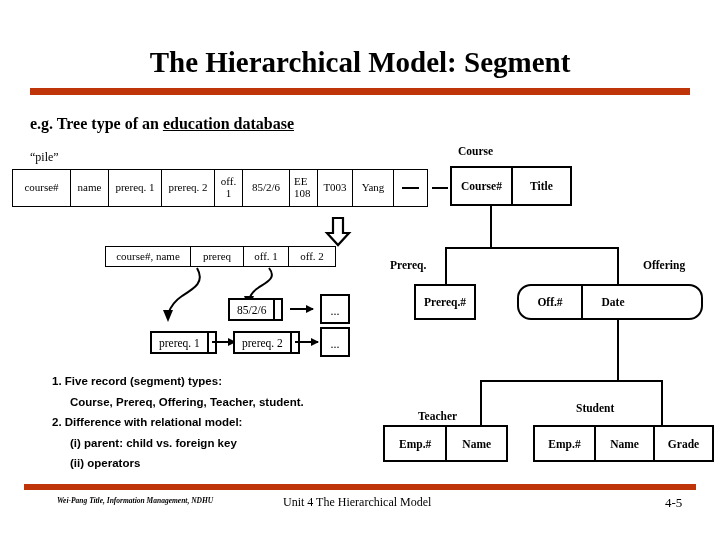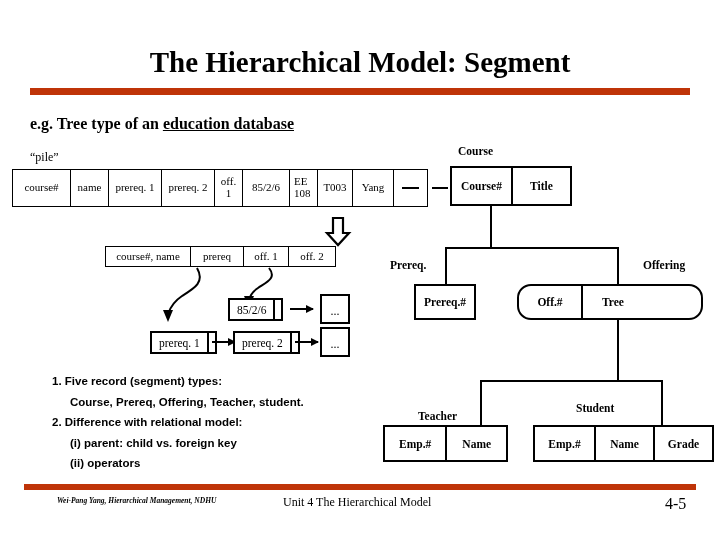--- a/index.html
+++ b/index.html
@@ -110,21 +110,21 @@
     position:absolute;left:57px;top:496px;
     font-family:"Liberation Serif", serif;font-style:italic;font-weight:bold;font-size:7.5px;color:#000;
     white-space:nowrap;
   }
   .foot-center{
     position:absolute;left:283px;top:495px;
     font-family:"Liberation Serif", serif;font-size:12px;color:#000;white-space:nowrap;
   }
   .foot-right{
     position:absolute;left:665px;top:495px;
-    font-family:"Liberation Serif", serif;font-size:16px;color:#000;white-space:nowrap;
+    font-family:"Liberation Serif", serif;font-size:13px;color:#000;white-space:nowrap;
   }
 
   svg.overlay{position:absolute;left:0;top:0;width:720px;height:540px;pointer-events:none;}
 </style>
 </head>
 <body>
 
 <div class="slide">
 
   <div class="title">The Hierarchical Model: Segment</div>
@@ -206,21 +206,21 @@
   <div class="line" style="left:617px;top:247px;width:2.4px;height:39px;"></div>
 
   <div class="lbl lbl-b" style="left:390px;top:259px;">Prereq.</div>
   <div class="hbox" style="left:414px;top:284px;width:62px;height:36px;">
     <div style="width:62px">Prereq.#</div>
   </div>
 
   <div class="lbl lbl-b" style="left:643px;top:259px;">Offering</div>
   <div class="hbox" style="left:517px;top:284px;width:186px;height:36px;border-radius:14px;">
     <div style="width:62px">Off.#</div>
-    <div style="width:62px">Tree</div>
+    <div style="width:62px">Date</div>
   </div>
 
   <div class="line" style="left:617px;top:320px;width:2.4px;height:62px;"></div>
   <div class="line" style="left:480px;top:380px;width:183px;height:2.4px;"></div>
   <div class="line" style="left:480px;top:380px;width:2.4px;height:45px;"></div>
   <div class="line" style="left:661px;top:380px;width:2.4px;height:45px;"></div>
 
   <div class="lbl lbl-b" style="left:418px;top:404px;margin-top:6px;">Teacher</div>
   <div class="hbox" style="left:383px;top:425px;width:125px;height:37px;">
     <div style="width:61px">Emp.#</div>
@@ -236,17 +236,17 @@
 
   <div class="bullets">
     <div>1. Five record (segment) types:</div>
     <div class="ind1">Course, Prereq, Offering, Teacher, student.</div>
     <div>2. Difference with relational model:</div>
     <div class="ind2">(i) parent: child vs. foreign key</div>
     <div class="ind2">(ii) operators</div>
   </div>
 
   <div class="rule rule-bottom"></div>
-  <div class="foot-left">Wei-Pang Yang, Hierarchical Management, NDHU</div>
+  <div class="foot-left">Wei-Pang Title, Information Management, NDHU</div>
   <div class="foot-center">Unit 4  The Hierarchical Model</div>
   <div class="foot-right">4-5</div>
 
 </div>
 
 </body></html>

